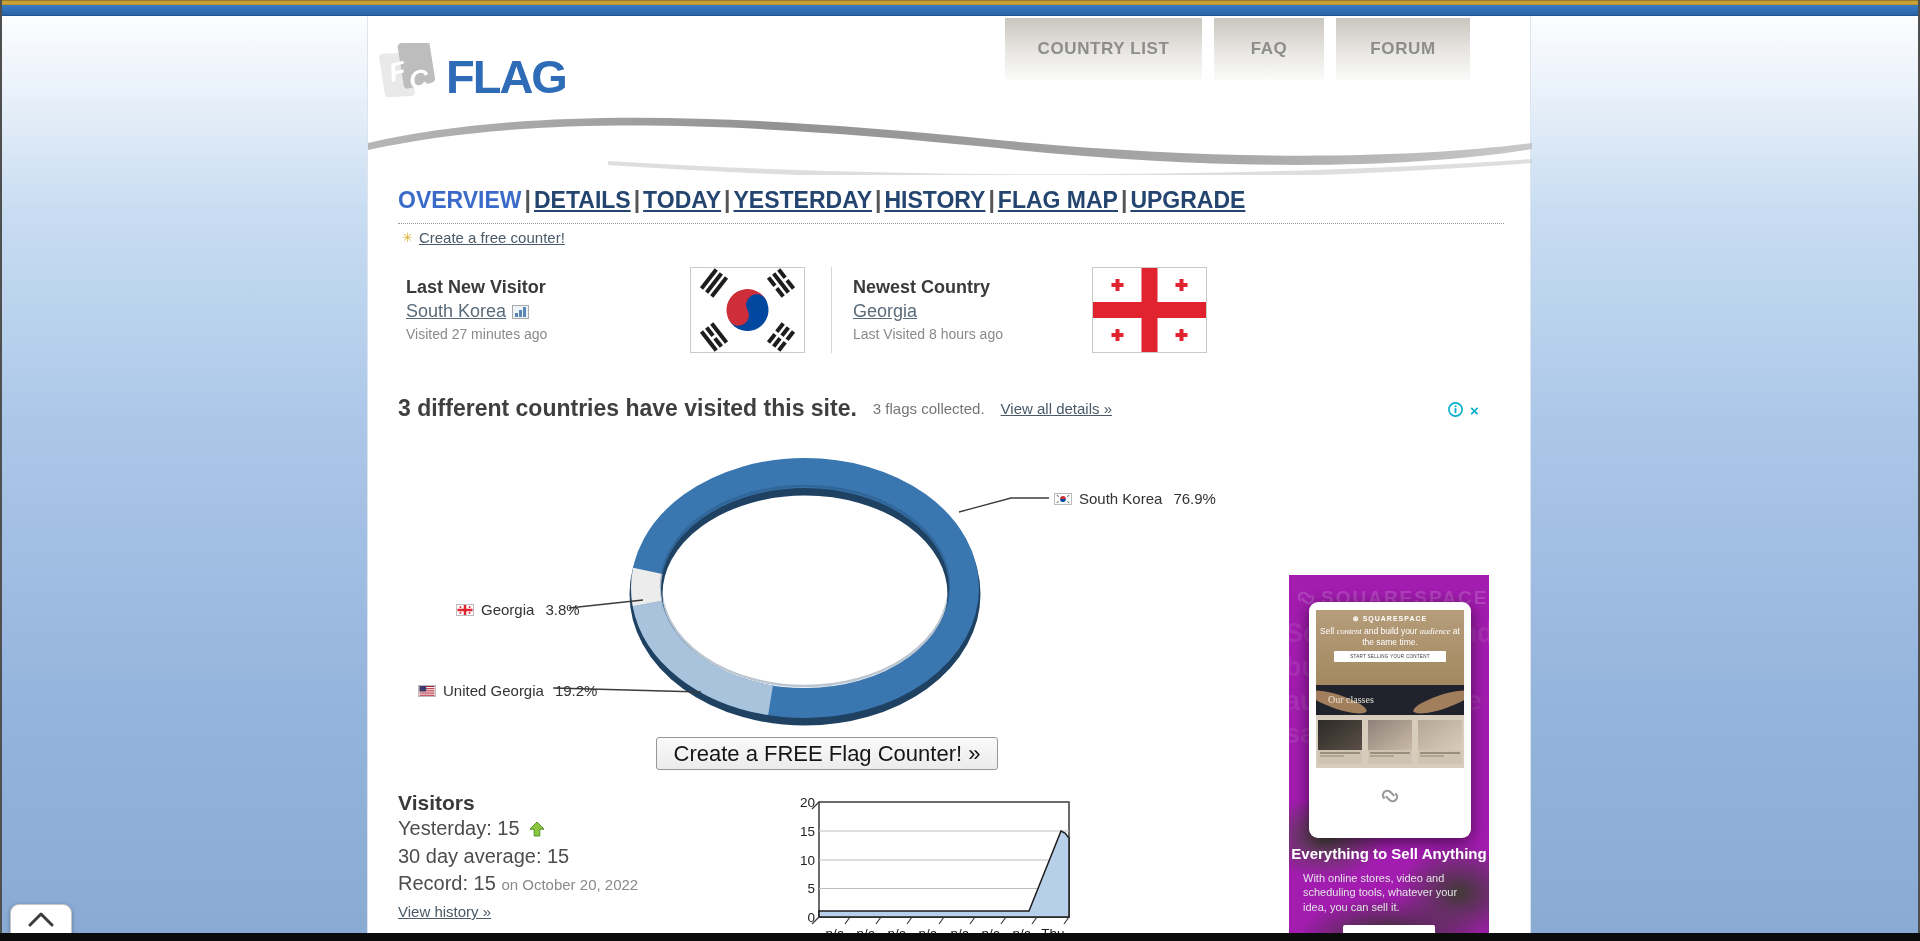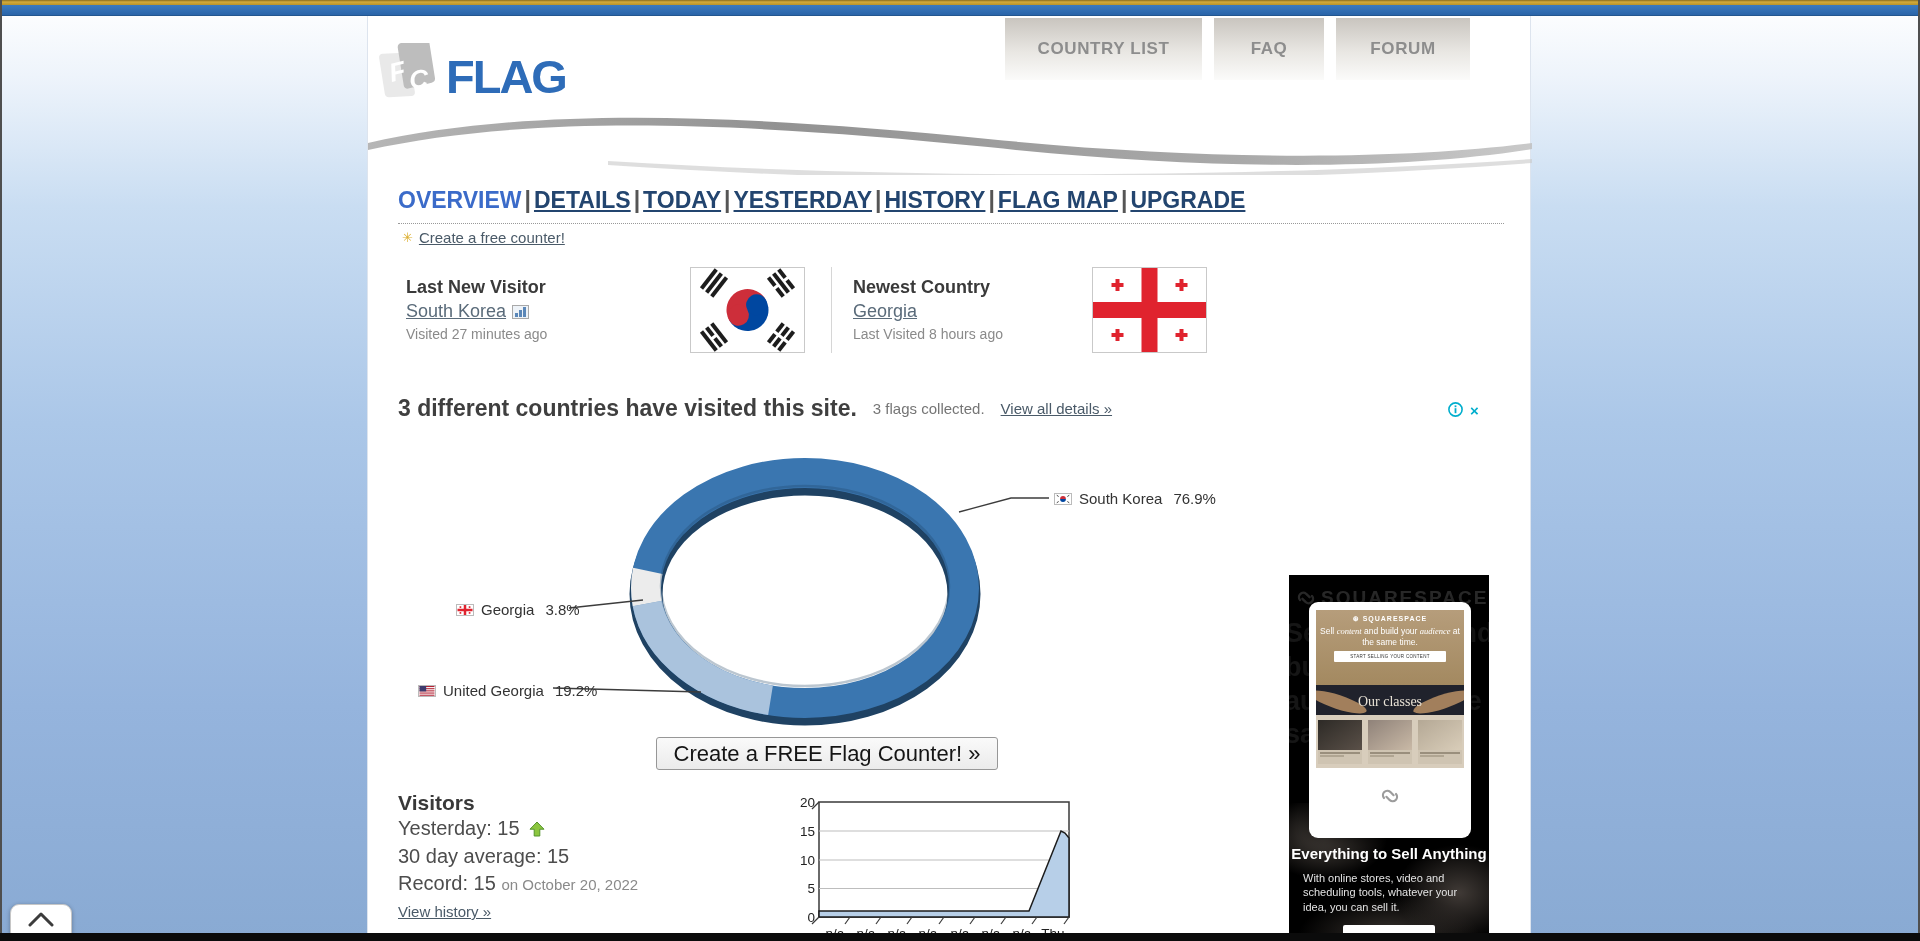--- a/index.html
+++ b/index.html
@@ -100,21 +100,21 @@
   .vis-line  { position:absolute; left:30px; font-size:20px; color:#4d4d4d; white-space:nowrap; }
   .vis-line .small { font-size:15px; color:#8a8a8a; }
   .vis-hist  { position:absolute; left:30px; top:888px; font-size:15px; }
   .up-arrow { display:inline-block; vertical-align:-2px; margin-left:4px; }
 
   .minichart { position:absolute; left:413px; top:782px; }
 
   
   .ad {
     position:absolute; left:921px; top:560px; width:200px; height:366px;
-    background:#000000; overflow:hidden; cursor:pointer;
+    background:#a21caf; overflow:hidden; cursor:pointer;
   }
   .ad-watermark { position:absolute; left:8px; top:12px; display:flex; gap:6px; align-items:center;
     font-size:19px; font-weight:bold; letter-spacing:2px; color:rgba(255,255,255,0.16); white-space:nowrap; }
   .ad-bigtext { position:absolute; left:-4px; top:42px; width:210px; font-size:27px; line-height:1.25;
     color:rgba(255,255,255,0.09); font-weight:bold; }
   .ad-photo-bg { position:absolute; left:0; top:228px; width:200px; height:138px;
     background:
       radial-gradient(ellipse 90px 60px at 18% 25%, #4a443f 0%, rgba(0,0,0,0) 70%),
       radial-gradient(ellipse 90px 70px at 85% 65%, #403a36 0%, rgba(0,0,0,0) 70%),
       radial-gradient(ellipse 120px 50px at 50% 95%, #37322e 0%, rgba(0,0,0,0) 75%); }
@@ -124,22 +124,22 @@
   }
   .tablet-screen { width:148px; height:158px; overflow:hidden; }
   .ts-sand { height:75px; background:linear-gradient(180deg,#b69d7b,#a38960); position:relative; }
   .ts-brand { padding-top:5px; text-align:center; font-size:7px; font-weight:bold; letter-spacing:1px; color:#fff; }
   .ts-headline { margin-top:3px; text-align:center; font-size:8.5px; line-height:1.25; color:#fff; }
   .ts-headline .em { font-family:"Liberation Serif", serif; font-style:italic; }
   .ts-btn { margin:4px auto 0; width:112px; height:11px; background:#fff; border-radius:1px;
     font-size:4.5px; color:#333; text-align:center; line-height:11px; letter-spacing:0.3px; }
   .ts-banner { height:30px; background:#20222c; position:relative; overflow:hidden; }
   .ts-arm { position:absolute; width:60px; height:14px; border-radius:50%; background:#b08a62; opacity:0.9; }
-  .ts-banner-title { position:absolute; width:100%; top:9px; text-align:center; color:#e8e2d6;
-    font-family:"Liberation Serif", serif; font-size:14px; }
+  .ts-banner-title { position:absolute; width:100%; top:9px; text-align:left; color:#e8e2d6;
+    font-family:"Liberation Serif", serif; font-size:10px;padding-left:12px; }
   .ts-photos { height:53px; background:#d8cdbc; position:relative; }
   .ts-card { position:absolute; top:5px; width:44px; height:44px; background:#cfc4b2; }
   .ts-card .ph { width:44px; height:30px; }
   .ts-card .cap { margin:2px 2px 0; height:2px; background:#9a8f7d; }
   .ts-card .cap2 { margin:1px 2px 0; width:24px; height:2px; background:#b0a592; }
   .tablet-chin { height:56px; display:flex; align-items:center; justify-content:center; }
   .ad-heading { position:absolute; left:0; top:270px; width:200px; text-align:center;
     font-size:15px; font-weight:bold; color:#fff; }
   .ad-body { position:absolute; left:14px; top:296px; width:172px; 
     font-size:11px; line-height:1.3; color:#e3e3e3; }

